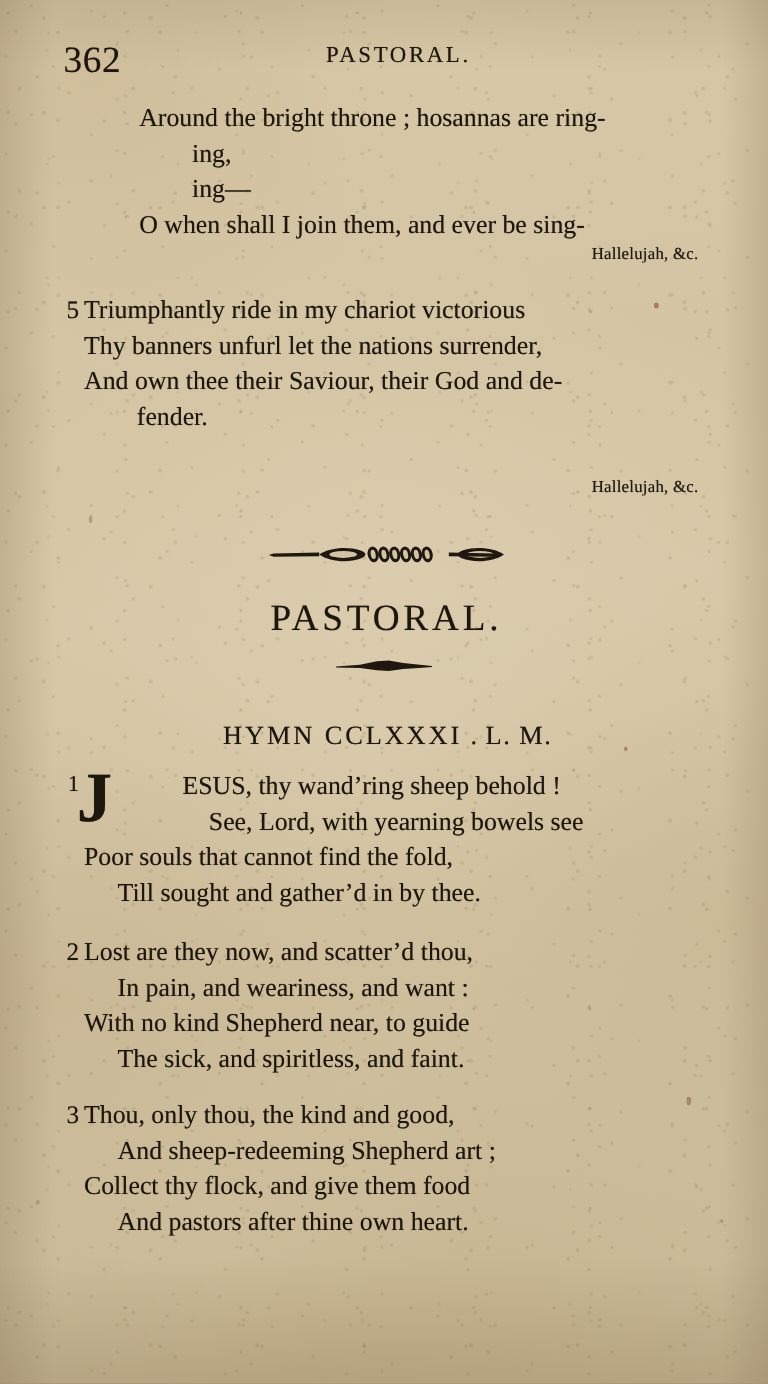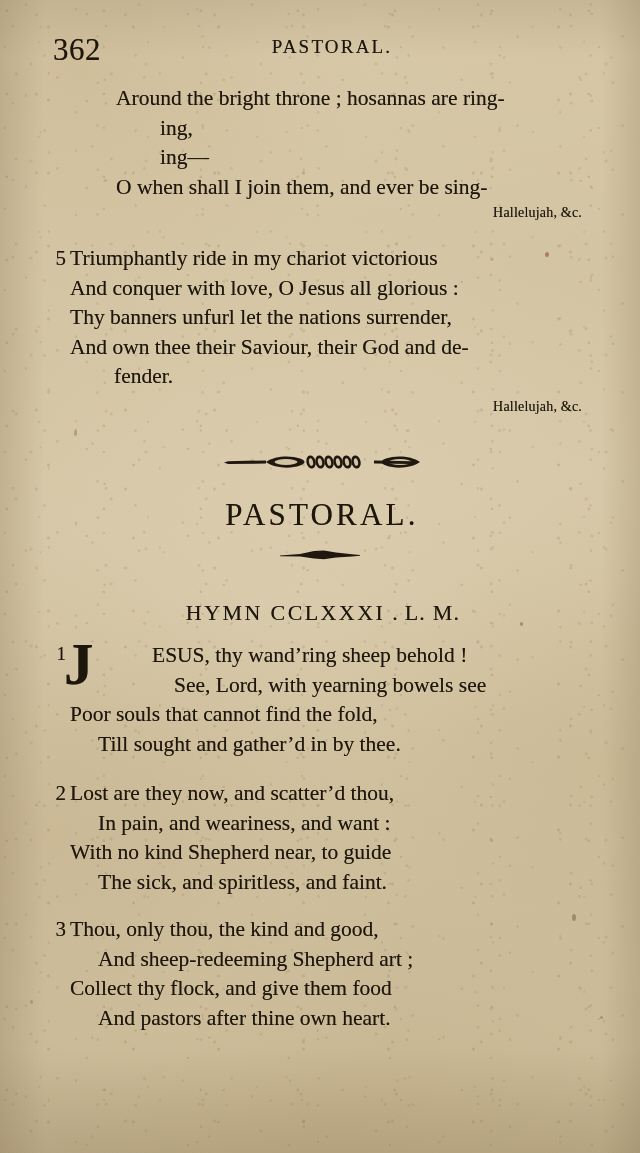--- a/index.html
+++ b/index.html
@@ -224,21 +224,20 @@
       <div class="line i1">O when shall I join them, and ever be sing-</div>
     </div>
 
     <div class="refrain" style="position:absolute; top:198px; left:0; right:0;">Hallelujah, &amp;c.</div>
 
     <div class="stanza" style="position:absolute; top:244px; left:0; right:0;">
       <div class="line i0">
         <span class="vnum">5</span>
         <span>Triumphantly ride in my chariot victorious</span>
       </div>
-      <div class="line i1">And conquer with love, O Jesus all glorious :</div>
       <div class="line i1">Thy banners unfurl let the nations surrender,</div>
       <div class="line i1">And own thee their Saviour, their God and de-</div>
       <div class="line i3">fender.</div>
     </div>
 
     <div class="refrain" style="position:absolute; top:392px; left:0; right:0;">Hallelujah, &amp;c.</div>
 
     <div style="position:absolute; top:449px; left:0; right:0;">
       <svg class="fleuron" width="200" height="26" viewBox="0 0 200 26" fill="#201810">
 

